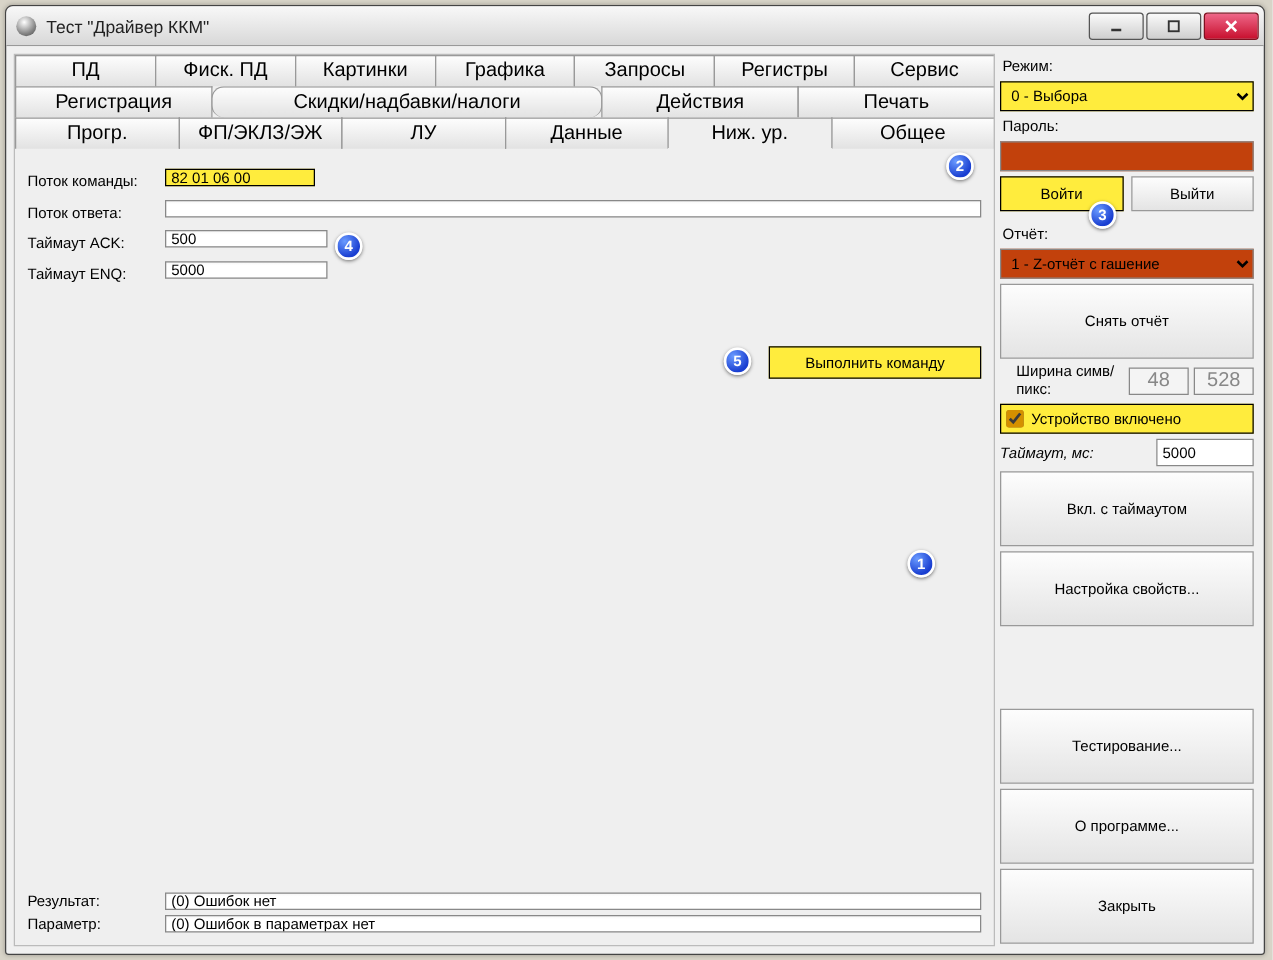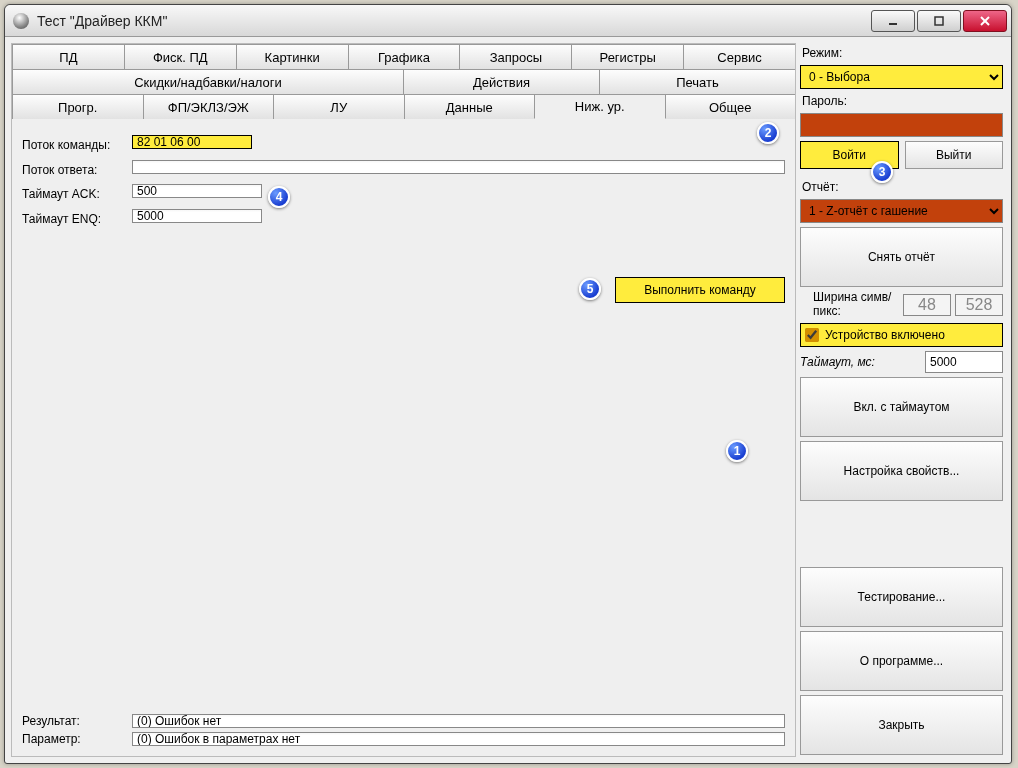--- a/index.html
+++ b/index.html
@@ -13,23 +13,23 @@
 .winbtns { display: flex; gap: 2px; }
 .winbtn { width: 44px; height: 22px; border: 1px solid #555; border-radius: 3px; display: flex; align-items: center; justify-content: center; background: linear-gradient(180deg,#fafafa,#cfcfcf); cursor: default; }
 .winbtn.close { background: linear-gradient(180deg,#e68,#c8102e); border-color: #801020; color: #fff; font-weight: bold; }
 .winbtn svg { width: 12px; height: 12px; }
 
 .content { flex: 1; display: flex; padding: 6px; gap: 4px; }
 
 .left-panel { flex: 1; background: #efefef; border: 1px solid #bbb; position: relative; overflow: hidden; }
 .tabholder { position: relative; width: 100%; }
 .tab-row { display: flex; width: 100%; height: 25px; }
-.tab { flex: 1; border: 1px solid #999; background: linear-gradient(180deg,#fdfdfd,#e2e2e2); display: flex; align-items: center; justify-content: center; font-size: 13px; cursor: default; border-bottom: none; margin-right: -1px; }
+.tab { flex: 1; border: 1px solid #999; background: linear-gradient(180deg,#fdfdfd,#e2e2e2); display: flex; align-items: center; justify-content: center; font-size: 16px; cursor: default; border-bottom: none; margin-right: -1px; }
 .tab.active { background: #efefef; border-bottom: 1px solid #efefef; position: relative; z-index: 2; }
-.tab-wide { flex: 2; }
+.tab-wide { flex: 2; border-radius: 10px; }
 
 .form-area { padding: 16px 10px 0 10px; }
 .form-row { display: flex; align-items: flex-start; margin-bottom: 6px; }
 .form-label { width: 110px; padding-top: 3px; line-height: 1.3; }
 .form-input { flex: 1; }
 .txt { height: 14px; border: 1px solid #888; background: linear-gradient(180deg,#f7f7f7,#fff 20%); padding: 2px 4px; font-family: inherit; font-size: 12px; width: 100%; }
 .txt.small { width: 130px; }
 .txt.hl { background: #ffec3d; border-color: #000; font-weight: 500; }
 
 .exec-btn { position: absolute; right: 10px; top: 233px; height: 26px; width: 170px; background: #ffec3d; border: 1px solid #000; font-size: 12px; cursor: default; margin-left: 44px; }
@@ -95,20 +95,21 @@
         <div class="tab-row">
           <div class="tab">ПД</div>
           <div class="tab">Фиск. ПД</div>
           <div class="tab">Картинки</div>
           <div class="tab">Графика</div>
           <div class="tab">Запросы</div>
           <div class="tab">Регистры</div>
           <div class="tab">Сервис</div>
         </div>
         <div class="tab-row">
+          <div class="tab">Регистрация</div>
           <div class="tab tab-wide">Скидки/надбавки/налоги</div>
           <div class="tab">Действия</div>
           <div class="tab">Печать</div>
         </div>
         <div class="tab-row">
           <div class="tab">Прогр.</div>
           <div class="tab">ФП/ЭКЛЗ/ЭЖ</div>
           <div class="tab">ЛУ</div>
           <div class="tab">Данные</div>
           <div class="tab active">Ниж. ур.</div>

